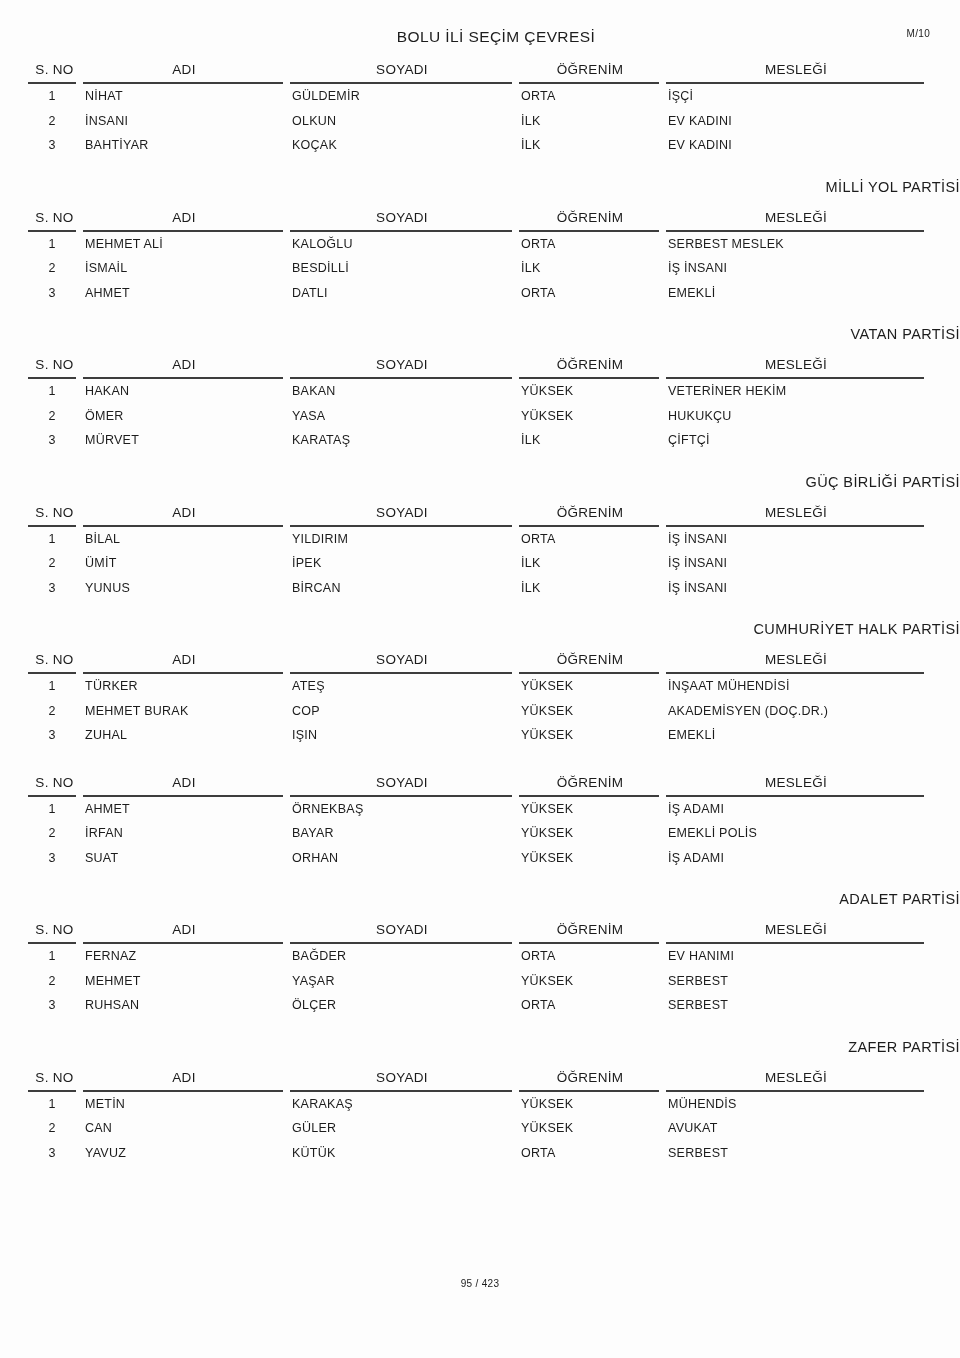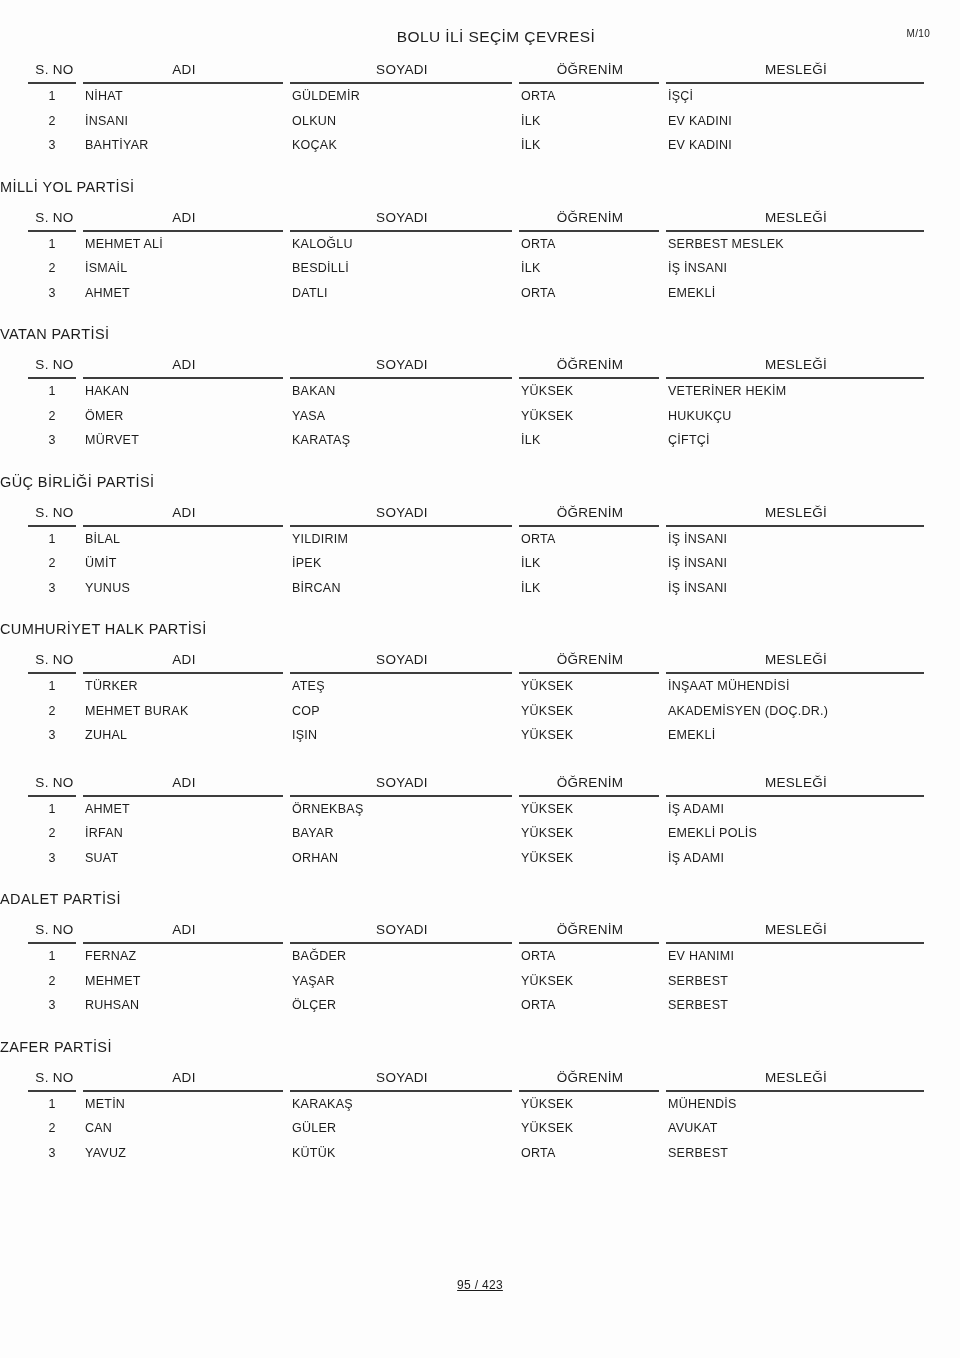--- a/index.html
+++ b/index.html
@@ -35,21 +35,21 @@
     line-height: 20px;
     letter-spacing: 0.4px;
   }
   .section {
     margin-top: 20px;
   }
   .section.first {
     margin-top: 8px;
   }
   .section-title {
-    text-align: left;
+    text-align: right;
     font-size: 14.5px;
     line-height: 18px;
     letter-spacing: 0.4px;
     margin-bottom: 7px;
   }
   table.cand-table {
     table-layout: fixed;
     border-collapse: separate;
     border-spacing: 7px 0;
     margin-left: 21px;
@@ -83,23 +83,22 @@
   table.cand-table td.c0 {
     text-align: center;
     padding-left: 0;
   }
   .page-footer {
     position: absolute;
     top: 1278px;
     left: 0;
     width: 100%;
     text-align: center;
-    font-size: 12px;
+    font-size: 10px;
     letter-spacing: 0.3px;
-    text-decoration: underline;
   }
 </style>
 </head>
 <body>
 
 <div class="page">
 
   <div class="corner-code">M/10</div>
 
   <div class="title-block">

